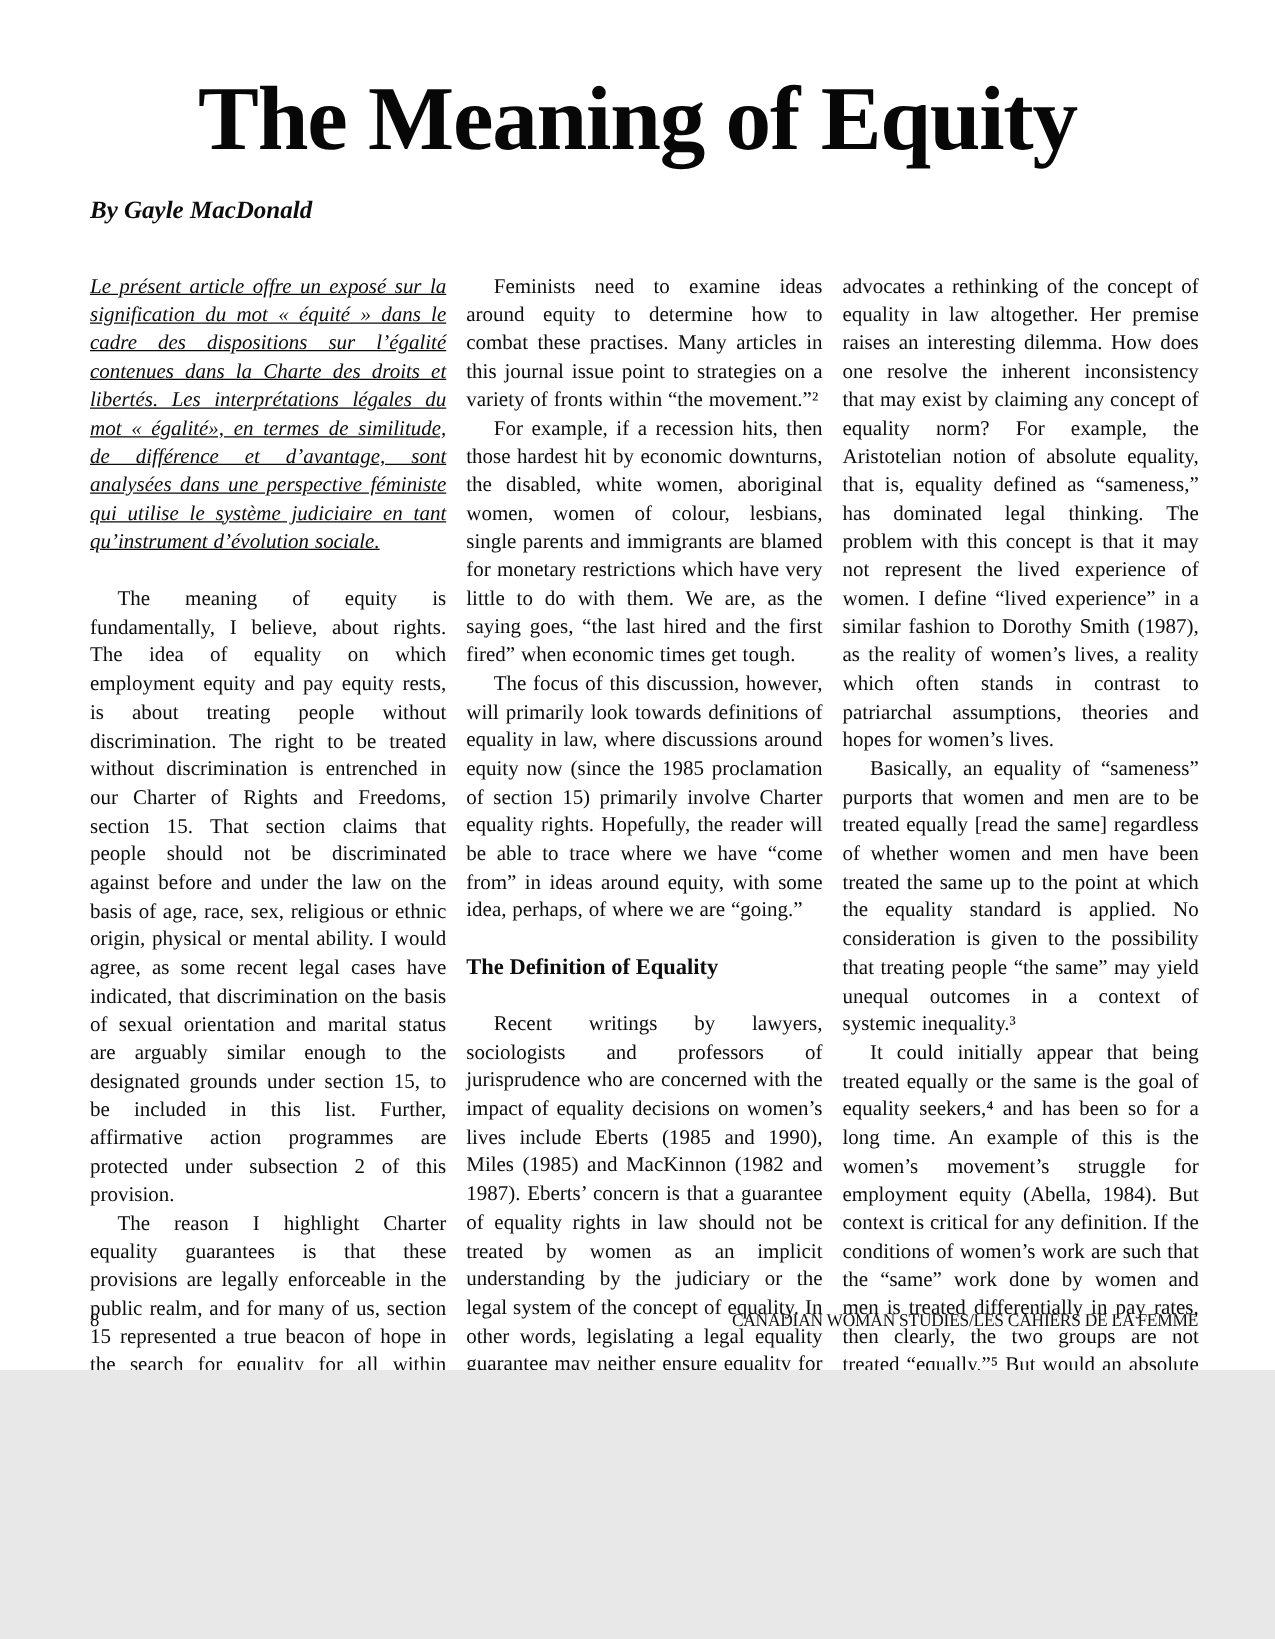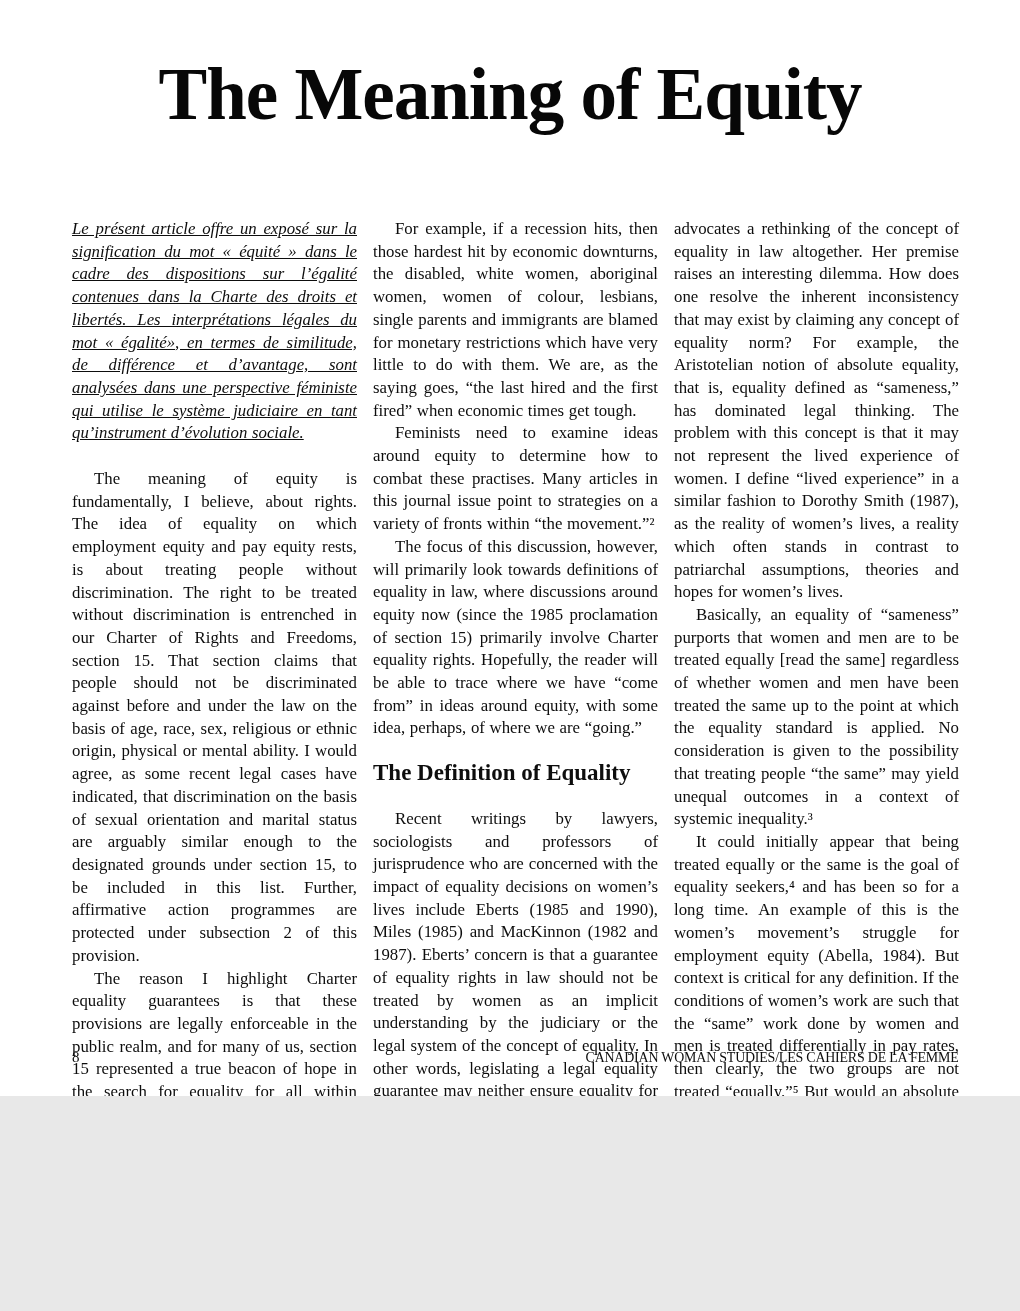--- a/index.html
+++ b/index.html
@@ -53,21 +53,21 @@
     word-spacing: 0.5px;
   }
   .col p.indent { text-indent: 22px; }
   .abstract {
     font-style: italic;
     margin-bottom: 23px !important;
     text-decoration: underline;
   }
   .section-heading {
     margin: 22px 0 23px 0;
-    font-size: 23px;
+    font-size: 18px;
     font-weight: bold;
     line-height: 22.7px;
   }
   .footer {
     position: absolute;
     left: 72px;
     right: 62px;
     bottom: 30px;
     display: flex;
     justify-content: space-between;
@@ -83,32 +83,33 @@
     transform-origin: right center;
   }
 </style>
 </head>
 <body>
 
 <div class="page">
 
   <h1 class="page-title">The Meaning of Equity</h1>
 
+  <div class="byline">By Gayle MacDonald</div>
 
   <div class="columns">
 
     <div class="col">
       <p class="abstract">Le présent article offre un exposé sur la signification du mot « équité » dans le cadre des dispositions sur l’égalité contenues dans la Charte des droits et libertés. Les interprétations légales du mot « égalité», en termes de similitude, de différence et d’avantage, sont analysées dans une perspective féministe qui utilise le système judiciaire en tant qu’instrument d’évolution sociale.</p>
       <p class="indent">The meaning of equity is fundamentally, I believe, about rights. The idea of equality on which employment equity and pay equity rests, is about treating people without discrimination. The right to be treated without discrimination is entrenched in our Charter of Rights and Freedoms, section 15. That section claims that people should not be discriminated against before and under the law on the basis of age, race, sex, religious or ethnic origin, physical or mental ability. I would agree, as some recent legal cases have indicated, that discrimination on the basis of sexual orientation and marital status are arguably similar enough to the designated grounds under section 15, to be included in this list. Further, affirmative action programmes are protected under subsection 2 of this provision.</p>
       <p class="indent">The reason I highlight Charter equality guarantees is that these provisions are legally enforceable in the public realm, and for many of us, section 15 represented a true beacon of hope in the search for equality for all within Canadian social structure. But despite the claim of those detractors of employment equity legislation (most often employers, rather than ‘stakeholders’¹ ) who state that ‘equity legislation is not necessary, it is covered by other legislation’ or that ‘employment equity is about the needs of white women’ and therefore can be dismissed, readers need only be reminded that despite section 15, and some would argue as a result of it, there has been an unprecedented backlash to the concerns and the needs of the disadvantaged in Canada. This back-</p>
     </div>
 
     <div class="col">
+      <p class="indent">Feminists need to examine ideas around equity to determine how to combat these practises. Many articles in this journal issue point to strategies on a variety of fronts within “the movement.”²</p>
       <p class="indent">For example, if a recession hits, then those hardest hit by economic downturns, the disabled, white women, aboriginal women, women of colour, lesbians, single parents and immigrants are blamed for monetary restrictions which have very little to do with them. We are, as the saying goes, “the last hired and the first fired” when economic times get tough.</p>
-      <p class="indent">Feminists need to examine ideas around equity to determine how to combat these practises. Many articles in this journal issue point to strategies on a variety of fronts within “the movement.”²</p>
       <p class="indent">The focus of this discussion, however, will primarily look towards definitions of equality in law, where discussions around equity now (since the 1985 proclamation of section 15) primarily involve Charter equality rights. Hopefully, the reader will be able to trace where we have “come from” in ideas around equity, with some idea, perhaps, of where we are “going.”</p>
       <h2 class="section-heading">The Definition of Equality</h2>
       <p class="indent">Recent writings by lawyers, sociologists and professors of jurisprudence who are concerned with the impact of equality decisions on women’s lives include Eberts (1985 and 1990), Miles (1985) and MacKinnon (1982 and 1987). Eberts’ concern is that a guarantee of equality rights in law should not be treated by women as an implicit understanding by the judiciary or the legal system of the concept of equality. In other words, legislating a legal equality guarantee may neither ensure equality for women, nor may it ensure a definition of equality acceptable to women. Eberts argues for a broad interpretation of equality in law by the judiciary to ensure equality of result. Miles claims that the concept of equality appreciated by the courts is based on an explicit acceptance of the male norm and she</p>
     </div>
 
     <div class="col">
       <p>advocates a rethinking of the concept of equality in law altogether. Her premise raises an interesting dilemma. How does one resolve the inherent inconsistency that may exist by claiming any concept of equality norm? For example, the Aristotelian notion of absolute equality, that is, equality defined as “sameness,” has dominated legal thinking. The problem with this concept is that it may not represent the lived experience of women. I define “lived experience” in a similar fashion to Dorothy Smith (1987), as the reality of women’s lives, a reality which often stands in contrast to patriarchal assumptions, theories and hopes for women’s lives.</p>
       <p class="indent">Basically, an equality of “sameness” purports that women and men are to be treated equally [read the same] regardless of whether women and men have been treated the same up to the point at which the equality standard is applied. No consideration is given to the possibility that treating people “the same” may yield unequal outcomes in a context of systemic inequality.³</p>
       <p class="indent">It could initially appear that being treated equally or the same is the goal of equality seekers,⁴ and has been so for a long time. An example of this is the women’s movement’s struggle for employment equity (Abella, 1984). But context is critical for any definition. If the conditions of women’s work are such that the “same” work done by women and men is treated differentially in pay rates, then clearly, the two groups are not treated “equally.”⁵ But would an absolute standard of equality such as this work in all conditions? The answer is definitely not. For a rationale of absolute equality ignores the lived experience of some people’s lives. For example, in circumstances where women’s and men’s responsibilities differ significantly, women, as a direct result, simply do not have the same opportunities as do men in specific public, economic or political arenas. An absolute standard of equality would do little more than reinforce the</p>
     </div>

